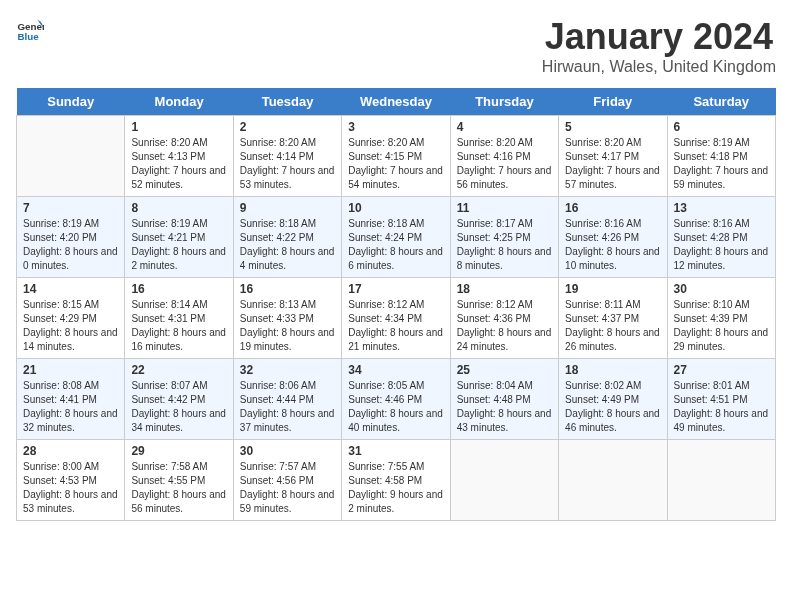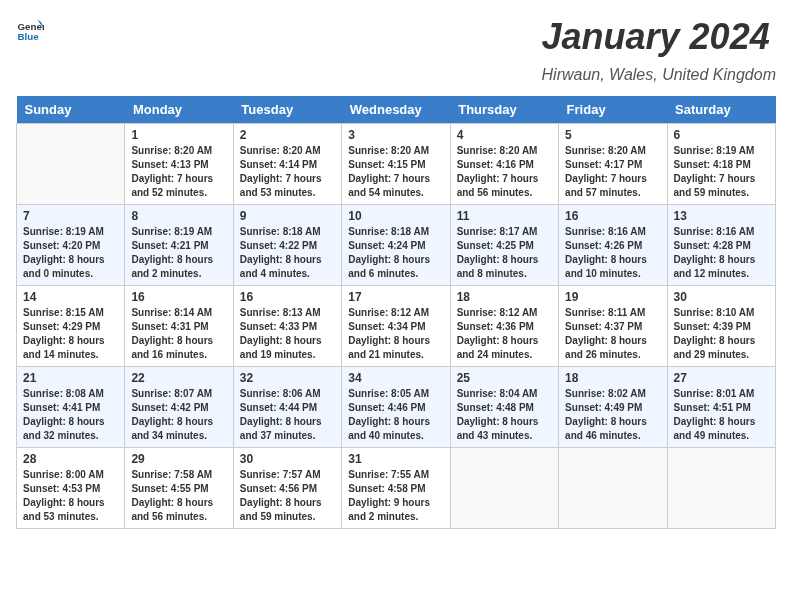--- a/index.html
+++ b/index.html
@@ -19,42 +19,40 @@
     .logo {
       display: flex;
       align-items: center;
       gap: 6px;
     }
     .logo-icon {
       width: 28px;
       height: 28px;
     }
     .title-area {
-      text-align: left;
-      font-style: italic;
+      text-align: center;
     }
     .calendar-title {
       font-size: 36px;
       font-weight: bold;
       color: #333;
     }
     .calendar-subtitle {
       font-size: 16px;
       color: #555;
-      margin-top: 8px;
     }
     table {
       width: 100%;
       border-collapse: collapse;
       table-layout: fixed;
     }
     thead tr th {
       background-color: #3a7dc9;
       color: #fff;
-      text-align: left;
+      text-align: center;
       padding: 6px 8px;
       font-size: 13px;
       font-weight: bold;
     }
     tbody tr td {
       border: 1px solid #ccc;
       vertical-align: top;
       padding: 4px 6px;
       font-size: 10.5px;
       color: #333;
@@ -69,21 +67,20 @@
     .day-number {
       font-weight: bold;
       font-size: 12px;
       margin-bottom: 2px;
       display: block;
     }
     .day-info {
       font-size: 10px;
       line-height: 1.4;
       color: #333;
-      font-weight: bold;
     }
     .empty-cell {
       background-color: #f9f9f9 !important;
     }
   </style>
 </head>
 <body>
 
 <div class="header-area">
   <div class="logo">

